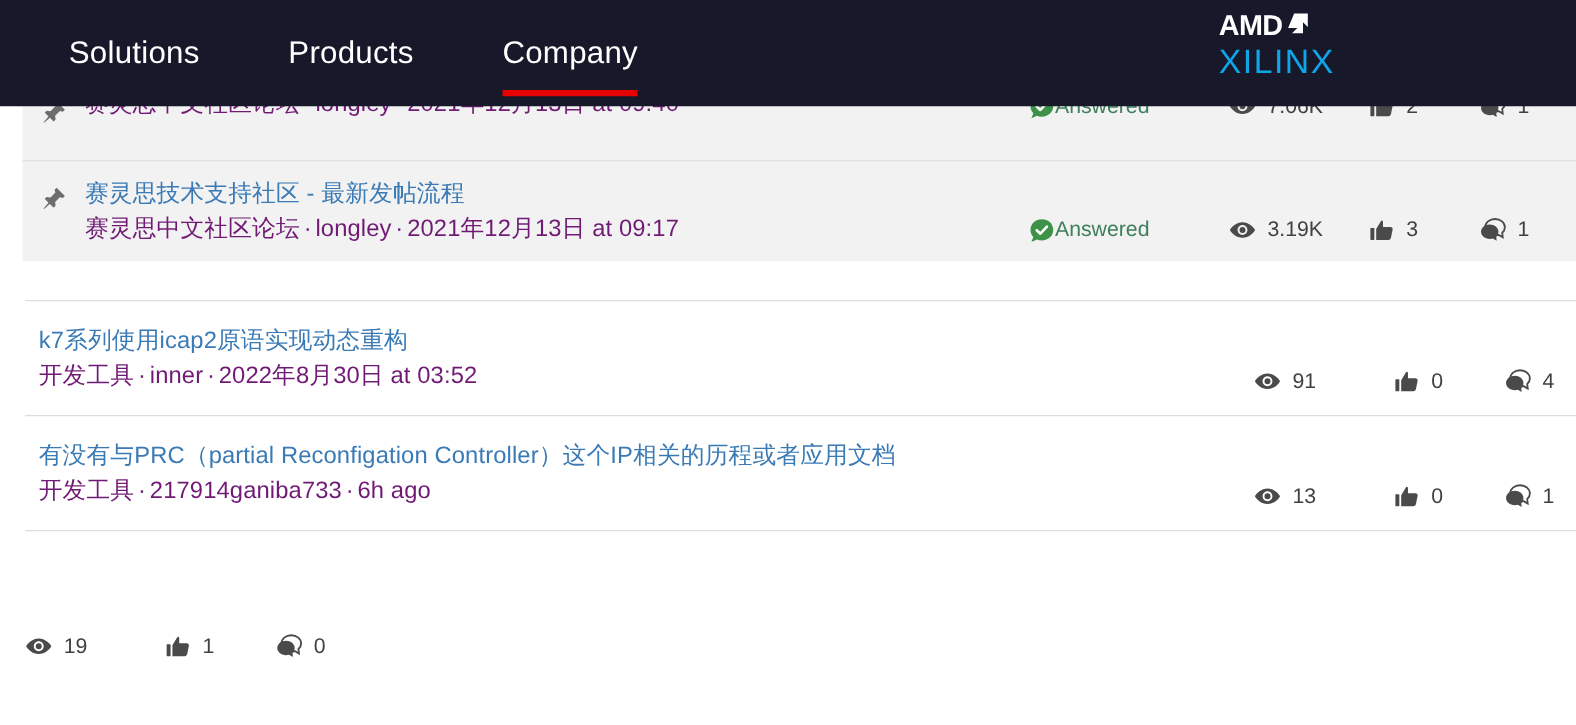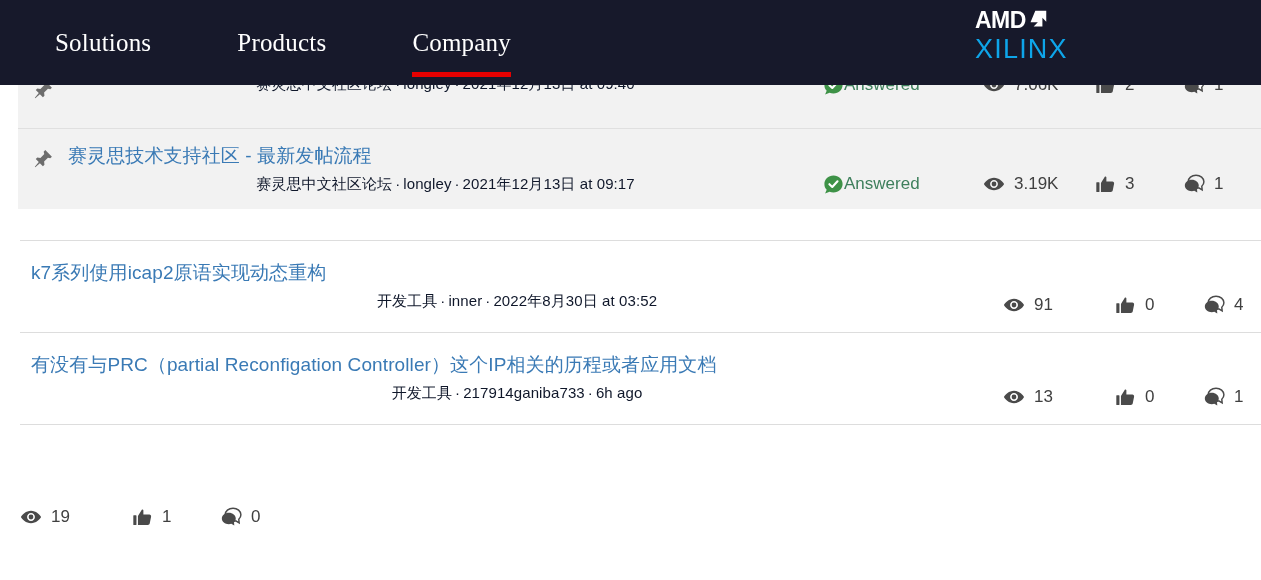--- a/index.html
+++ b/index.html
@@ -18,22 +18,21 @@
     width: 1261px; height: 85px;
     background: #17192b;
     z-index: 30;
   }
   .nav-items {
     position: absolute;
     left: 55px; top: 0;
     height: 85px;
     display: flex;
     align-items: center;
-    gap: 16px;
-    font-family: Liberation Serif, serif;
+    gap: 1px;
   }
   .nav-item {
     position: relative;
     color: #ffffff;
     font-size: 25px;
     font-weight: 400;
     letter-spacing: 0.2px;
     cursor: pointer;
     padding: 0 0 0 0;
     margin-right: 70px;
@@ -128,26 +127,25 @@
     color: #3a7ab5;
     font-size: 19px;
     line-height: 26px;
     font-weight: 400;
     cursor: pointer;
     letter-spacing: 0.1px;
   }
   .title-pinned { font-size: 19px; }
 
   .meta {
-    color: #0f172a;
-    font-size: 15px;
+    color: #701a75;
+    font-size: 19px;
     line-height: 20px;
     margin-top: 5px;
     letter-spacing: 0.1px;
-    text-align: center;
   }
   .meta .sep { padding: 0 3px; }
 
   
   .stats {
     flex: none;
     display: flex;
     align-items: center;
     justify-content: flex-end;
     gap: 0;

